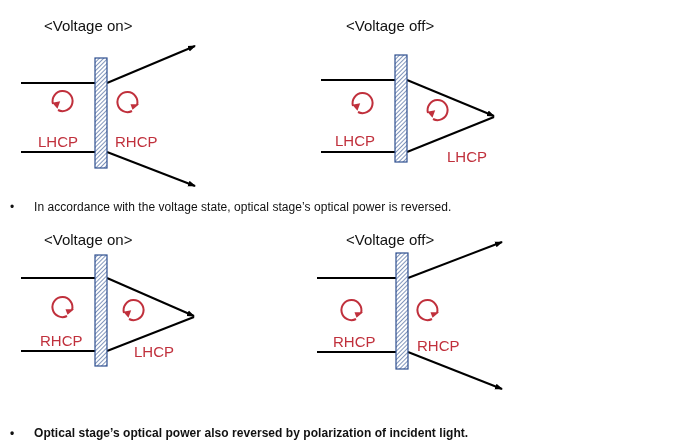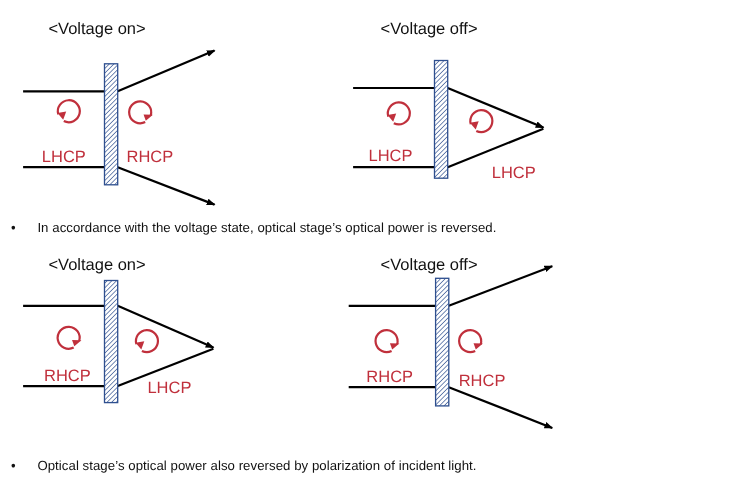--- a/index.html
+++ b/index.html
@@ -102,15 +102,15 @@
       <path d="M437,313 A10,10 0 1,0 432,319" fill="none" stroke="#c0303c" stroke-width="2"></path>
       <path d="M431,311 L439,314 L431,317 Z" fill="#c0303c" transform="rotate(-20,434,313)"></path>
     </g>
     <text class="pol" x="417" y="351">RHCP</text>
   </g>
 </svg>
 
 <div class="bullet-text" style="top:200px;">
   <span class="dot">•</span><span>In accordance with the voltage state, optical stage’s optical power is reversed.</span>
 </div>
-<div class="bullet-text" style="top:416px;">
+<div class="bullet-text" style="top:426px;font-weight:bold;">
   <span class="dot">•</span><span>Optical stage’s optical power also reversed by polarization of incident light.</span>
 </div>
 
 </body></html>

